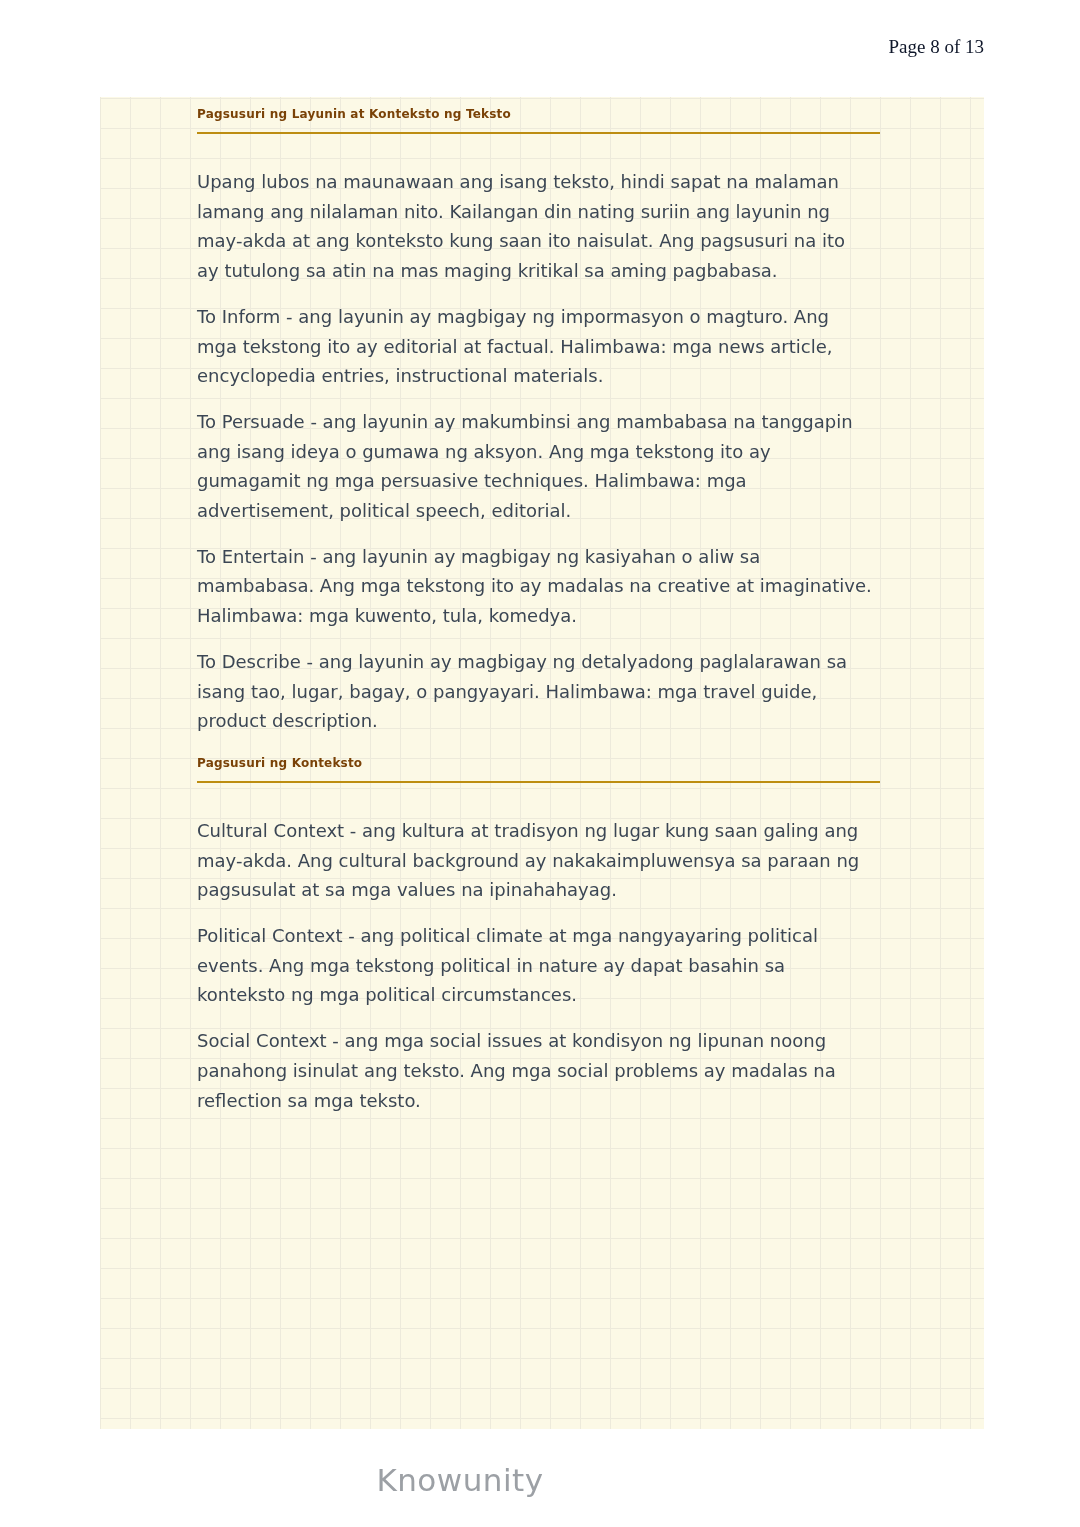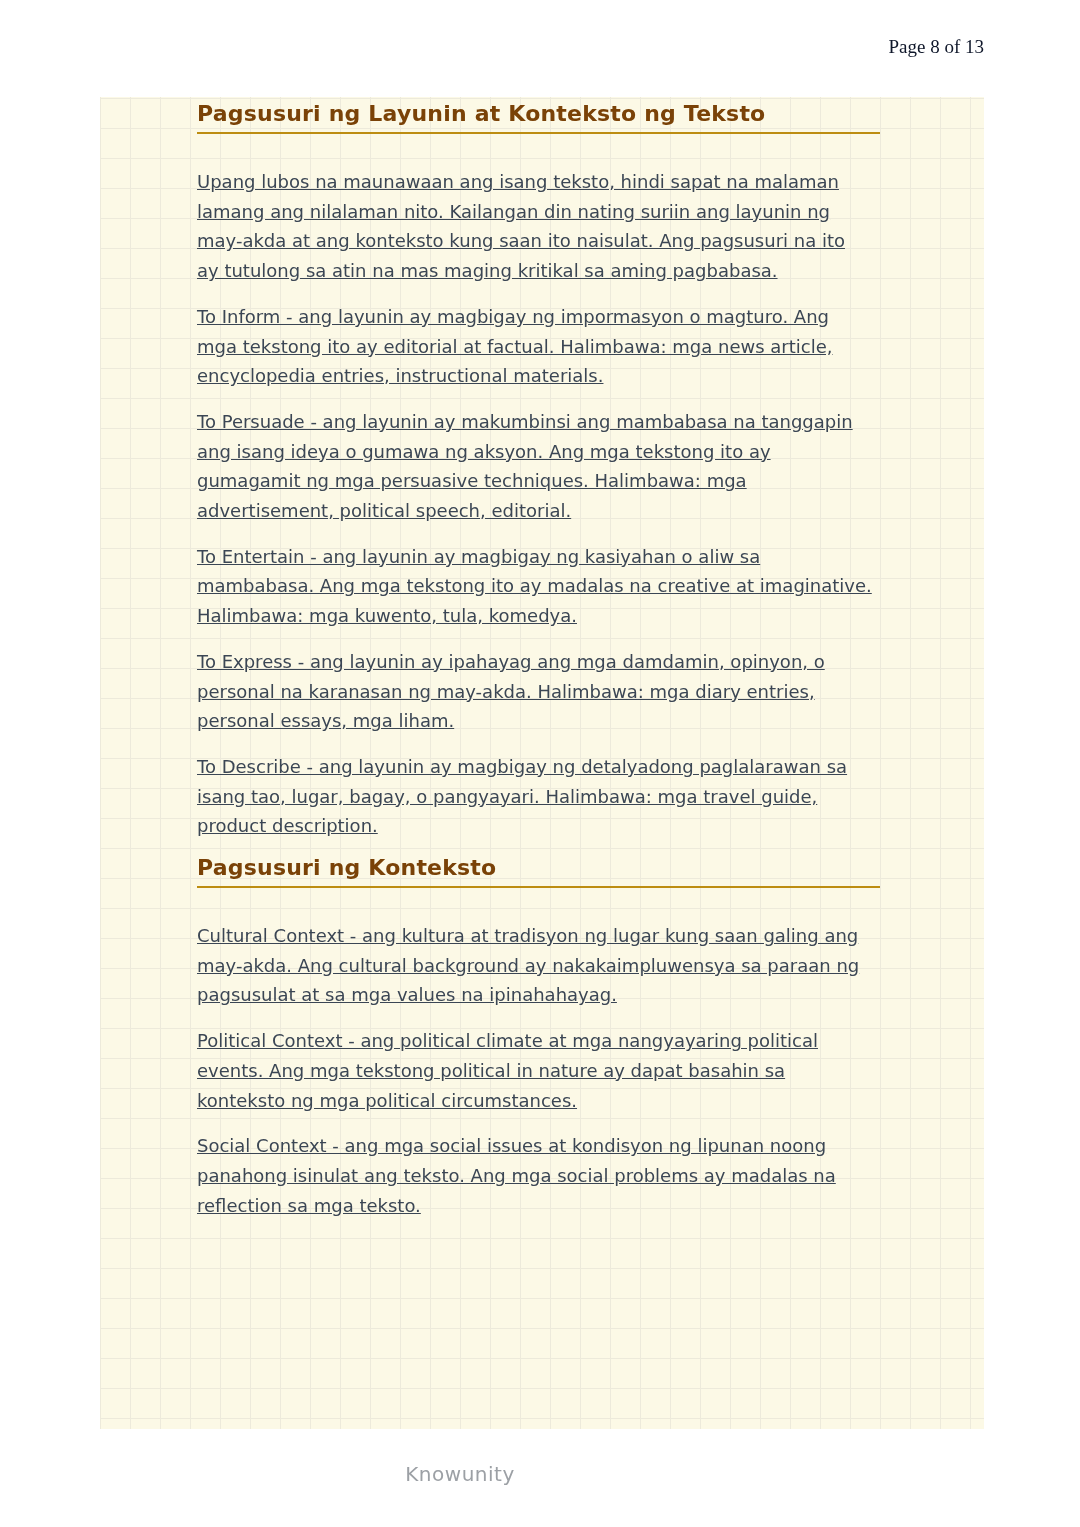--- a/index.html
+++ b/index.html
@@ -34,66 +34,64 @@
       linear-gradient(to right, #edeadb 1px, transparent 1px),
       linear-gradient(to bottom, #edeadb 1px, transparent 1px);
     background-size: 30px 30px;
     background-position: 0px 1px;
     overflow: hidden;
   }
 
   .note-sheet h2 {
     font-family: "DejaVu Sans", sans-serif;
     font-weight: bold;
-    font-size: 22px;
+    font-size: 12px;
     line-height: 22px;
     color: #7a4207;
     margin: 8px 0 33px 0;
     padding-bottom: 7px;
     border-bottom: 2px solid #bd8d11;
     letter-spacing: 0.2px;
   }
   .note-sheet section:first-of-type h2 { margin-top: 0; }
 
   .note-sheet p {
     font-size: 18px;
     line-height: 29.7px;
     color: #3b4654;
     margin: 0 8px 16px 0;
-    text-decoration: underline;
   }
 
   .watermark {
     position: absolute;
     top: 1462px;
     left: 0;
     width: 920px;
     text-align: center;
-    font-size: 20px;
+    font-size: 31px;
     letter-spacing: 0.5px;
     color: #9ca0a5;
   }
 </style>
 </head>
 <body>
 
 <div class="page-number">Page 8 of 13</div>
 
 <div class="note-sheet">
 
   <section>
     <h2>Pagsusuri ng Layunin at Konteksto ng Teksto</h2>
     <p>Upang lubos na maunawaan ang isang teksto, hindi sapat na malaman lamang ang nilalaman nito. Kailangan din nating suriin ang layunin ng may-akda at ang konteksto kung saan ito naisulat. Ang pagsusuri na ito ay tutulong sa atin na mas maging kritikal sa aming pagbabasa.</p>
   </section>
 
   <section>
     <p>To Inform - ang layunin ay magbigay ng impormasyon o magturo. Ang mga tekstong ito ay editorial at factual. Halimbawa: mga news article, encyclopedia entries, instructional materials.</p>
     <p>To Persuade - ang layunin ay makumbinsi ang mambabasa na tanggapin ang isang ideya o gumawa ng aksyon. Ang mga tekstong ito ay gumagamit ng mga persuasive techniques. Halimbawa: mga advertisement, political speech, editorial.</p>
     <p>To Entertain - ang layunin ay magbigay ng kasiyahan o aliw sa mambabasa. Ang mga tekstong ito ay madalas na creative at imaginative. Halimbawa: mga kuwento, tula, komedya.</p>
-    <p>To Express - ang layunin ay ipahayag ang mga damdamin, opinyon, o personal na karanasan ng may-akda. Halimbawa: mga diary entries, personal essays, mga liham.</p>
     <p>To Describe - ang layunin ay magbigay ng detalyadong paglalarawan sa isang tao, lugar, bagay, o pangyayari. Halimbawa: mga travel guide, product description.</p>
   </section>
 
   <section>
     <h2>Pagsusuri ng Konteksto</h2>
     <p>Cultural Context - ang kultura at tradisyon ng lugar kung saan galing ang may-akda. Ang cultural background ay nakakaimpluwensya sa paraan ng pagsusulat at sa mga values na ipinahahayag.</p>
     <p>Political Context - ang political climate at mga nangyayaring political events. Ang mga tekstong political in nature ay dapat basahin sa konteksto ng mga political circumstances.</p>
     <p>Social Context - ang mga social issues at kondisyon ng lipunan noong panahong isinulat ang teksto. Ang mga social problems ay madalas na reflection sa mga teksto.</p>
   </section>
 

